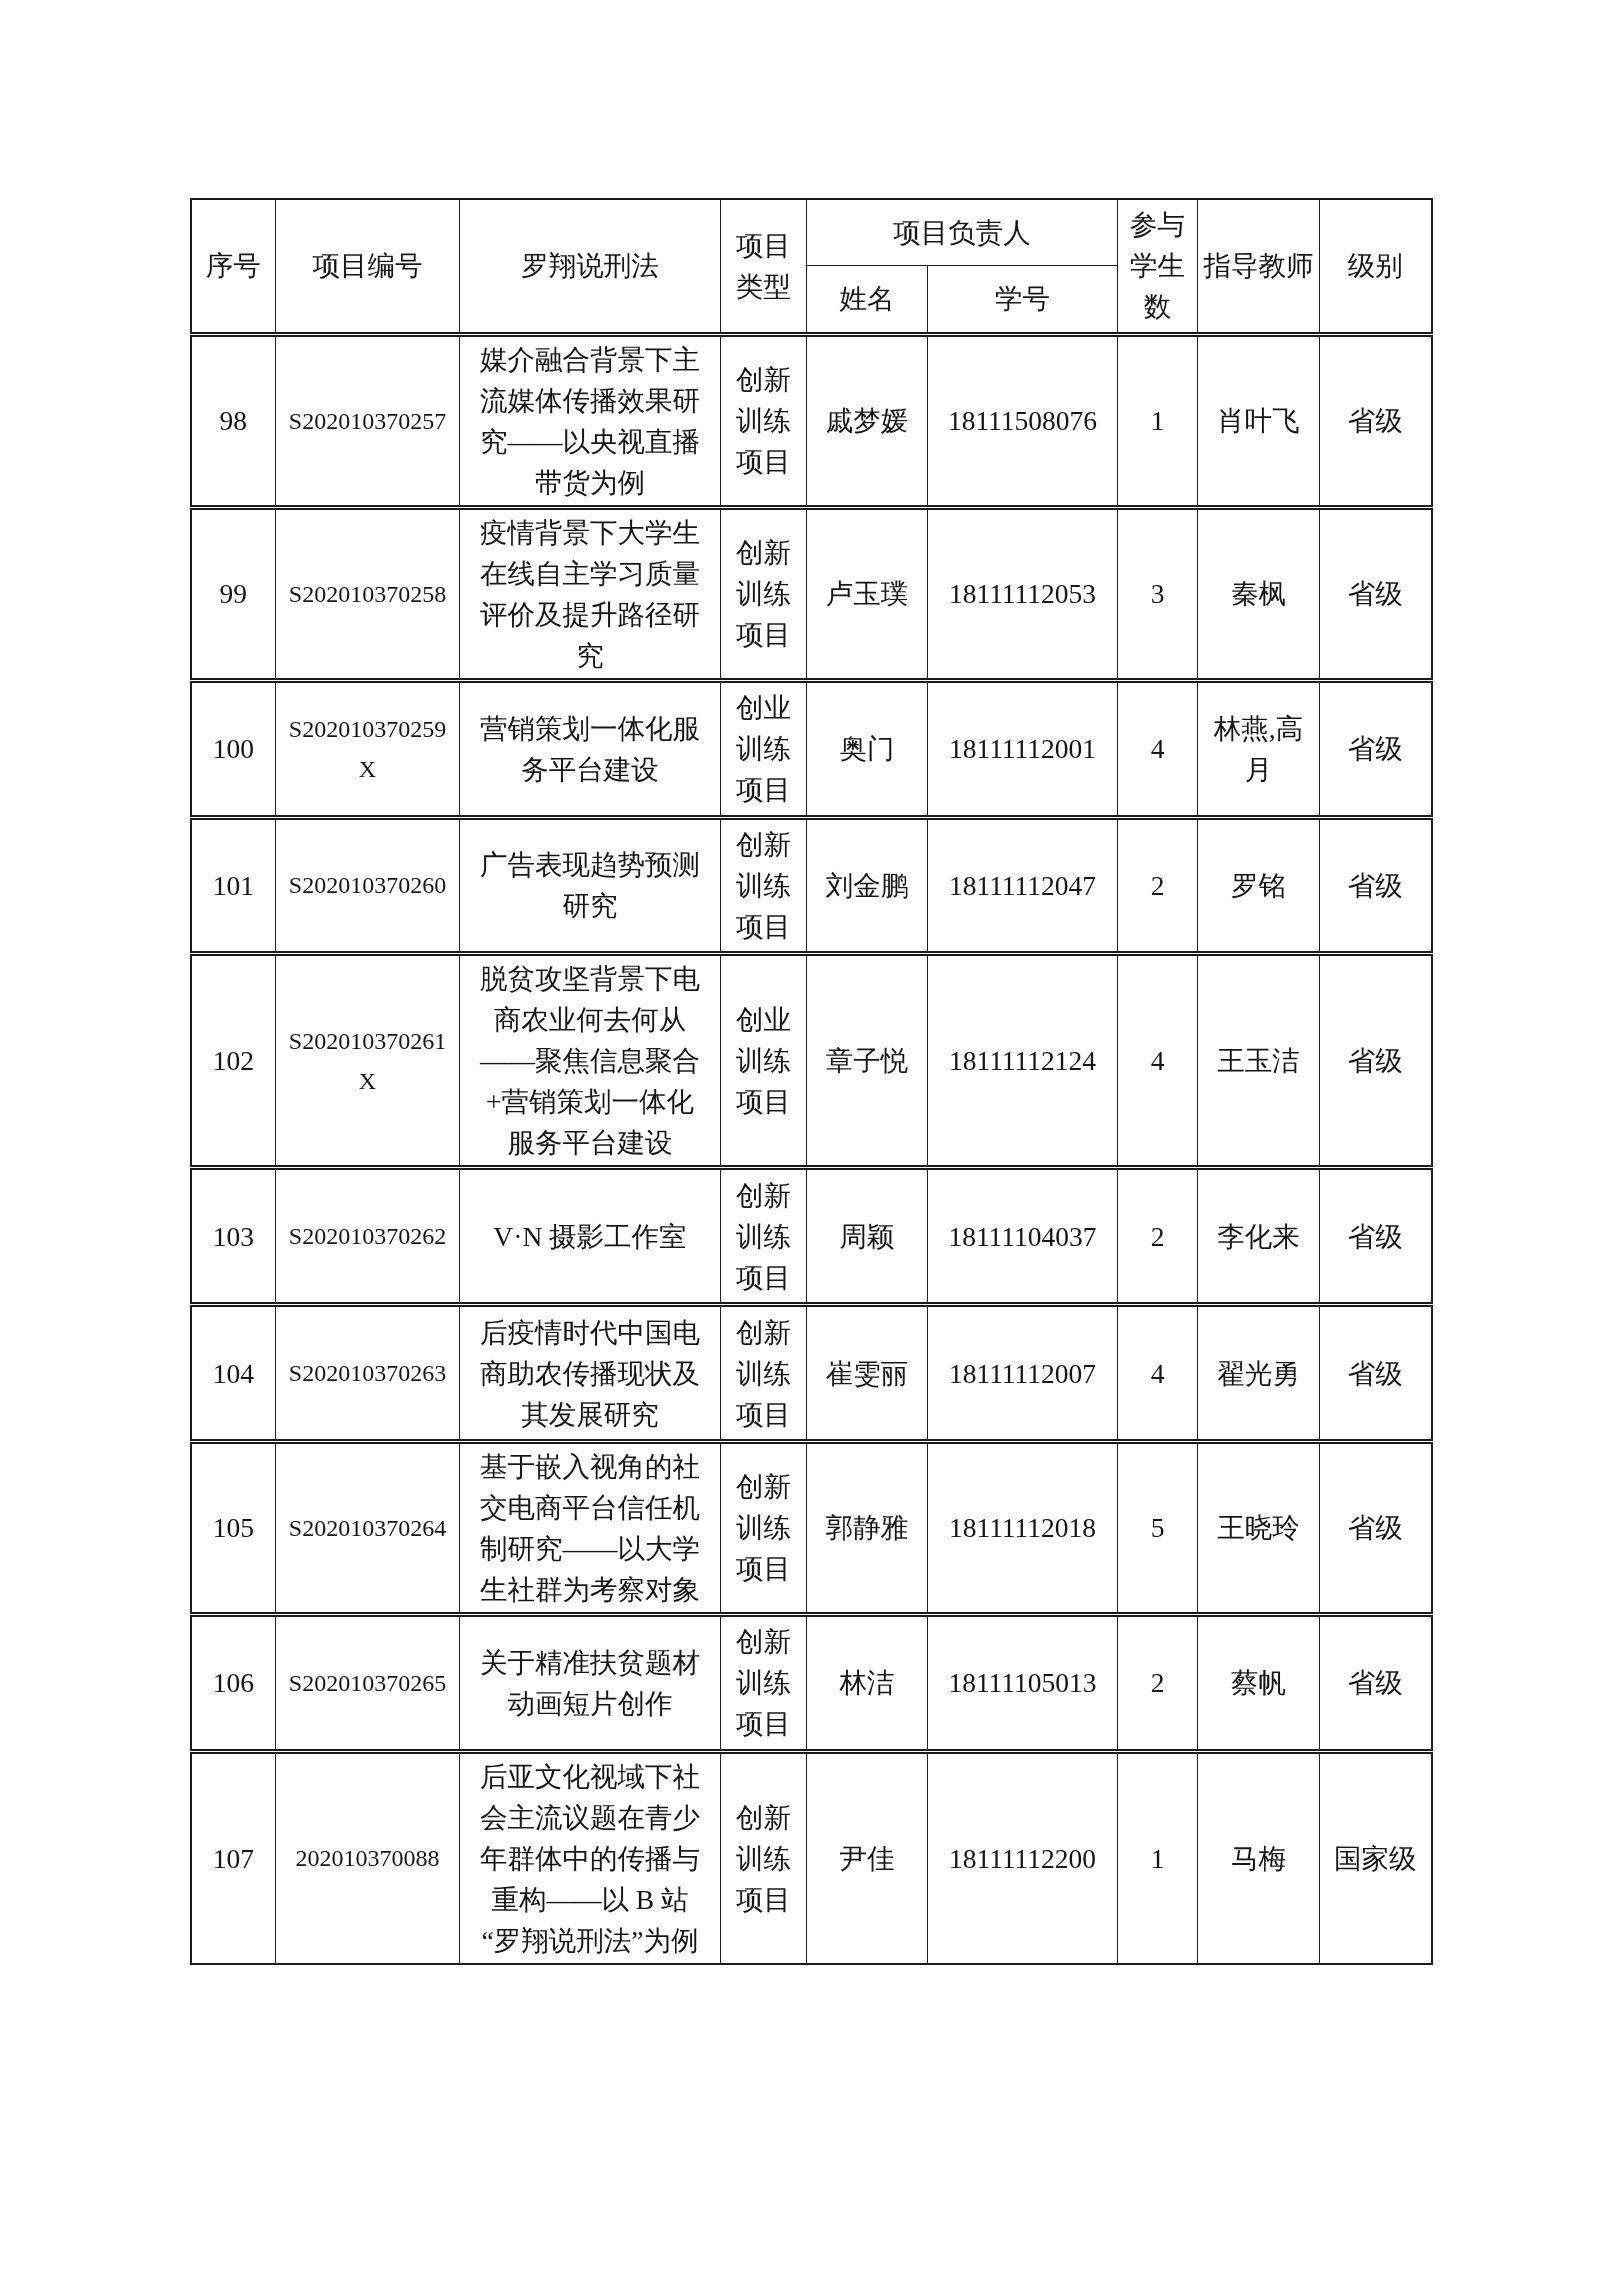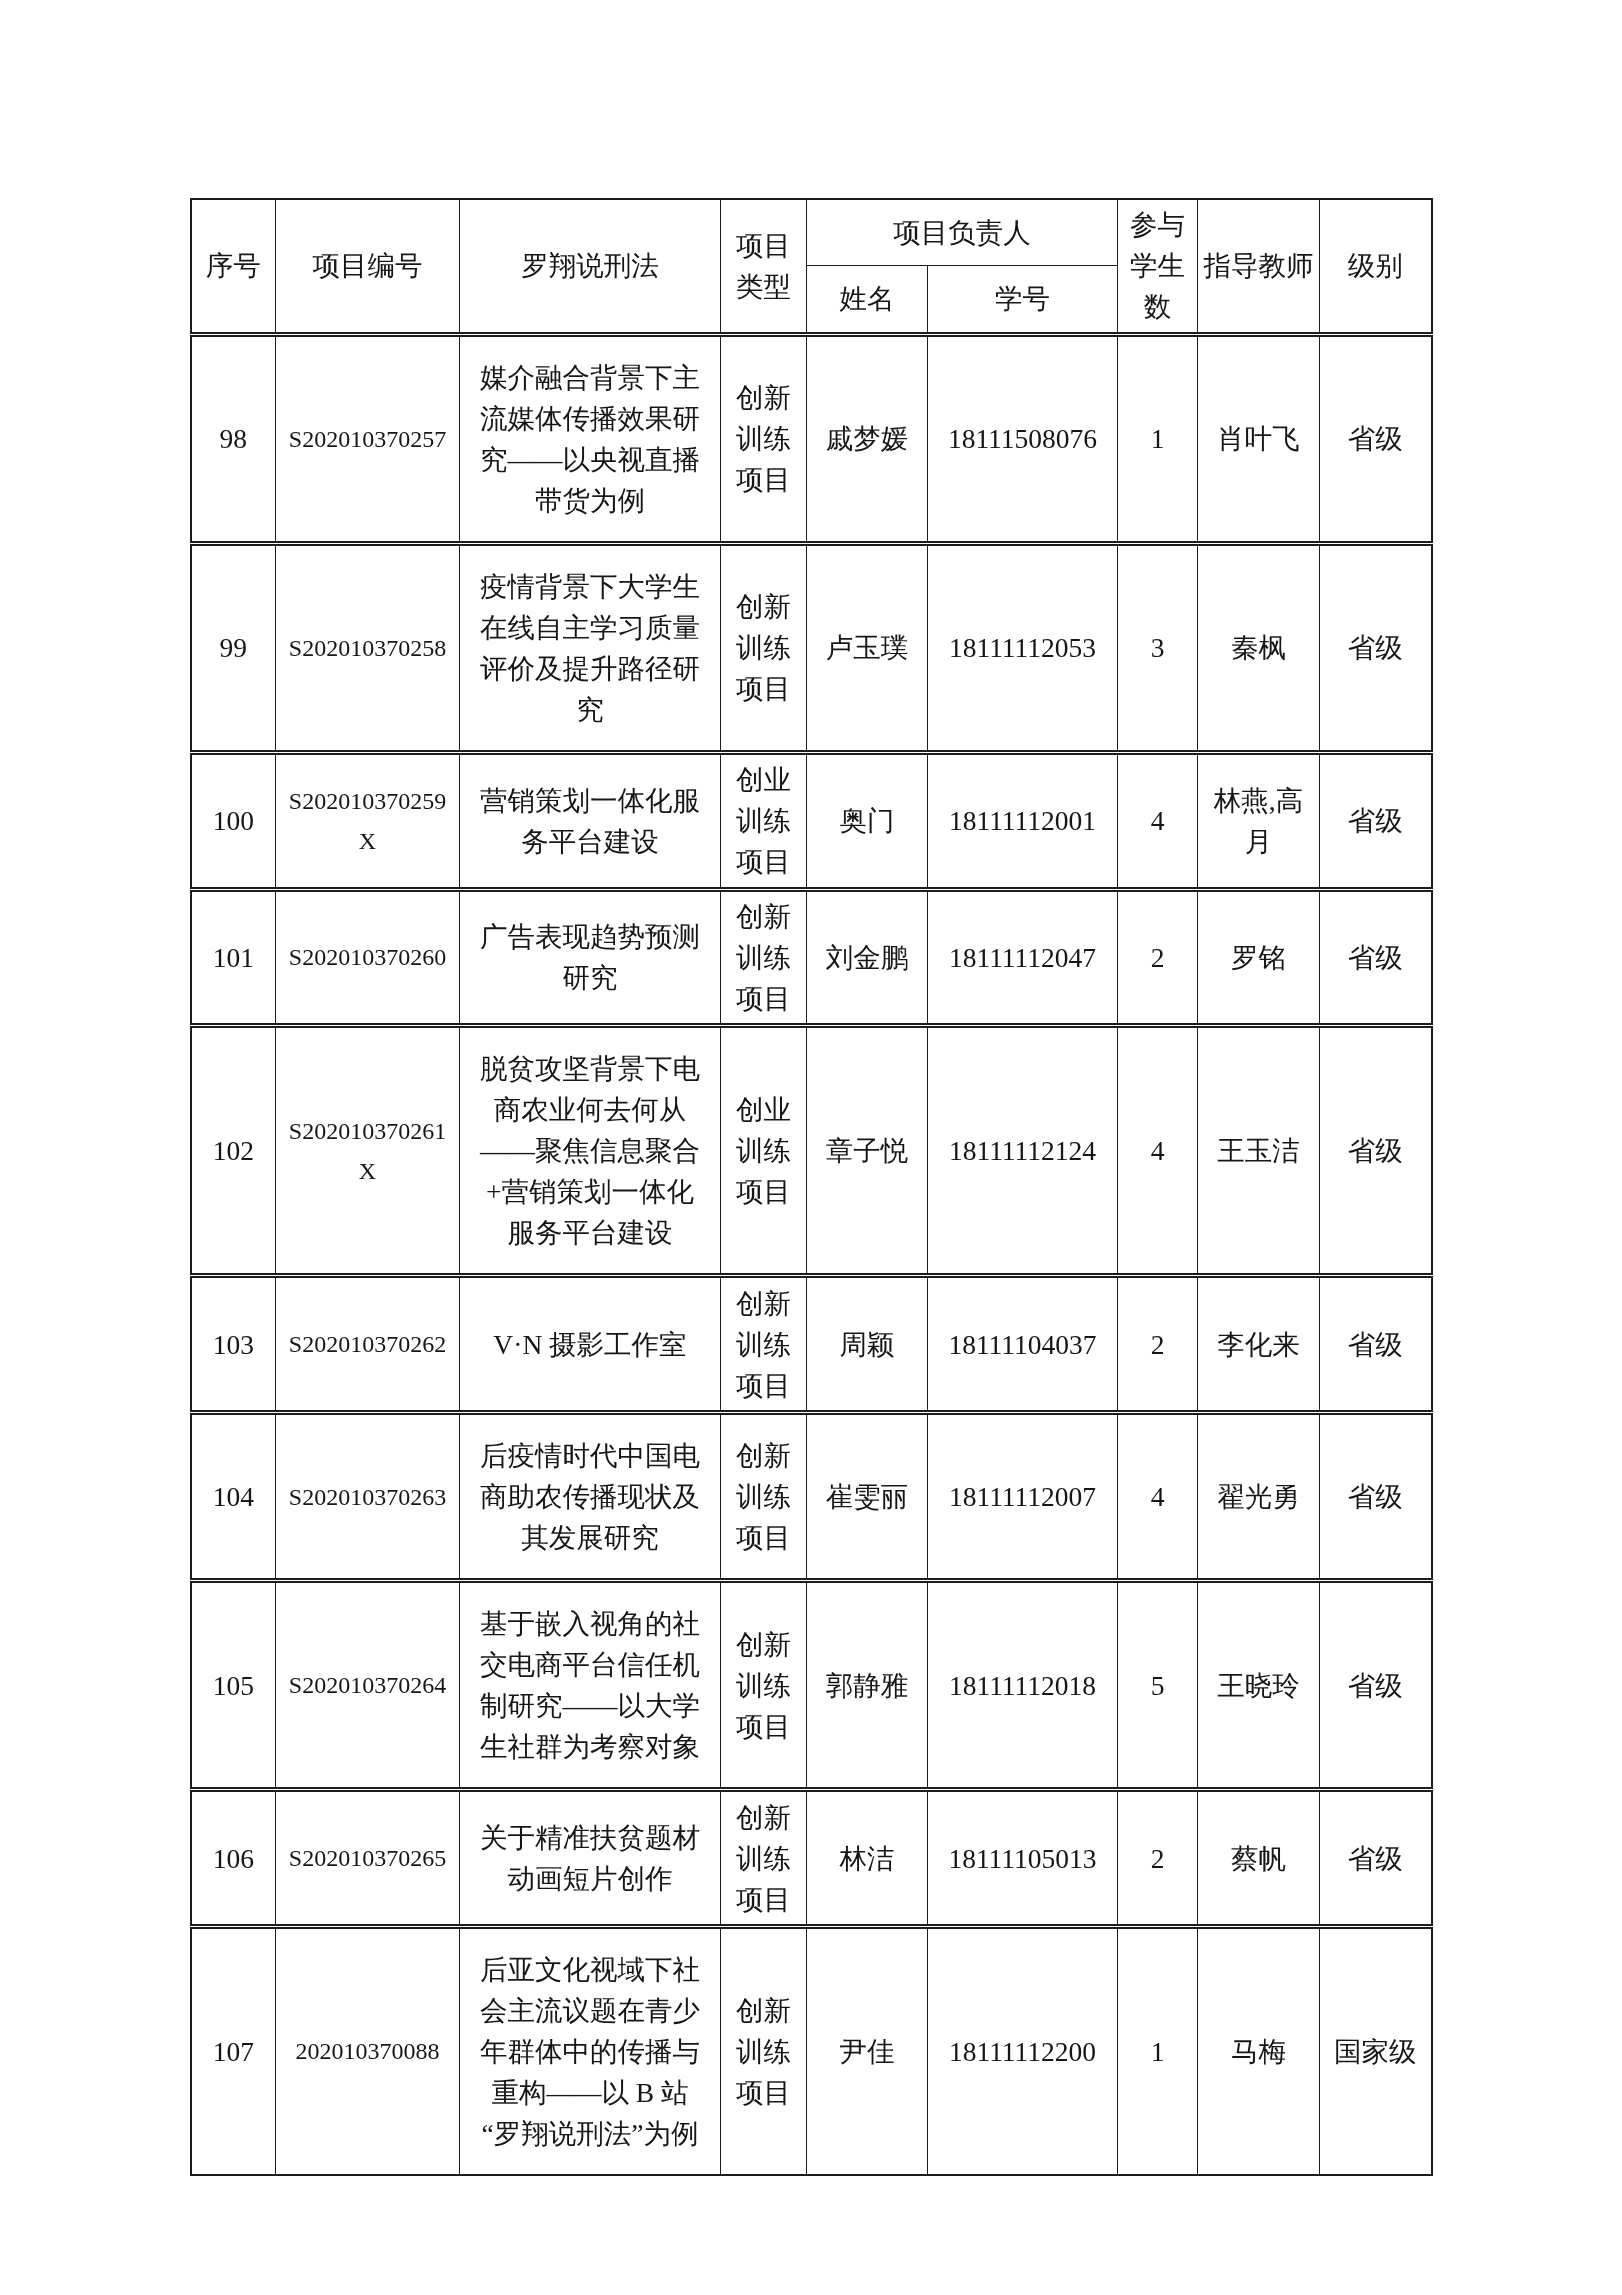--- a/index.html
+++ b/index.html
@@ -50,21 +50,21 @@
   col.w-part  { width: 80px;  }
   col.w-adv   { width: 122px; }
   col.w-level { width: 112px; }
 
   td.c-code {
     font-size: 24px;
     line-height: 40px;
     padding: 4.4px 5.3px;
     word-break: break-all;
   }
-  td.c-name { padding: 20px 16px; }
+  td.c-name { padding: 2px 16px; }
   td.c-adv  { padding: 4.4px 3.5px; }
   th.h-adv  { padding: 4.4px 1.8px; }
   th.h-part { padding: 4.4px 7px; margin-top: 48px; }
 </style>
 </head>
 <body>
 
 <div class="page">
 
   <table class="project-table">

